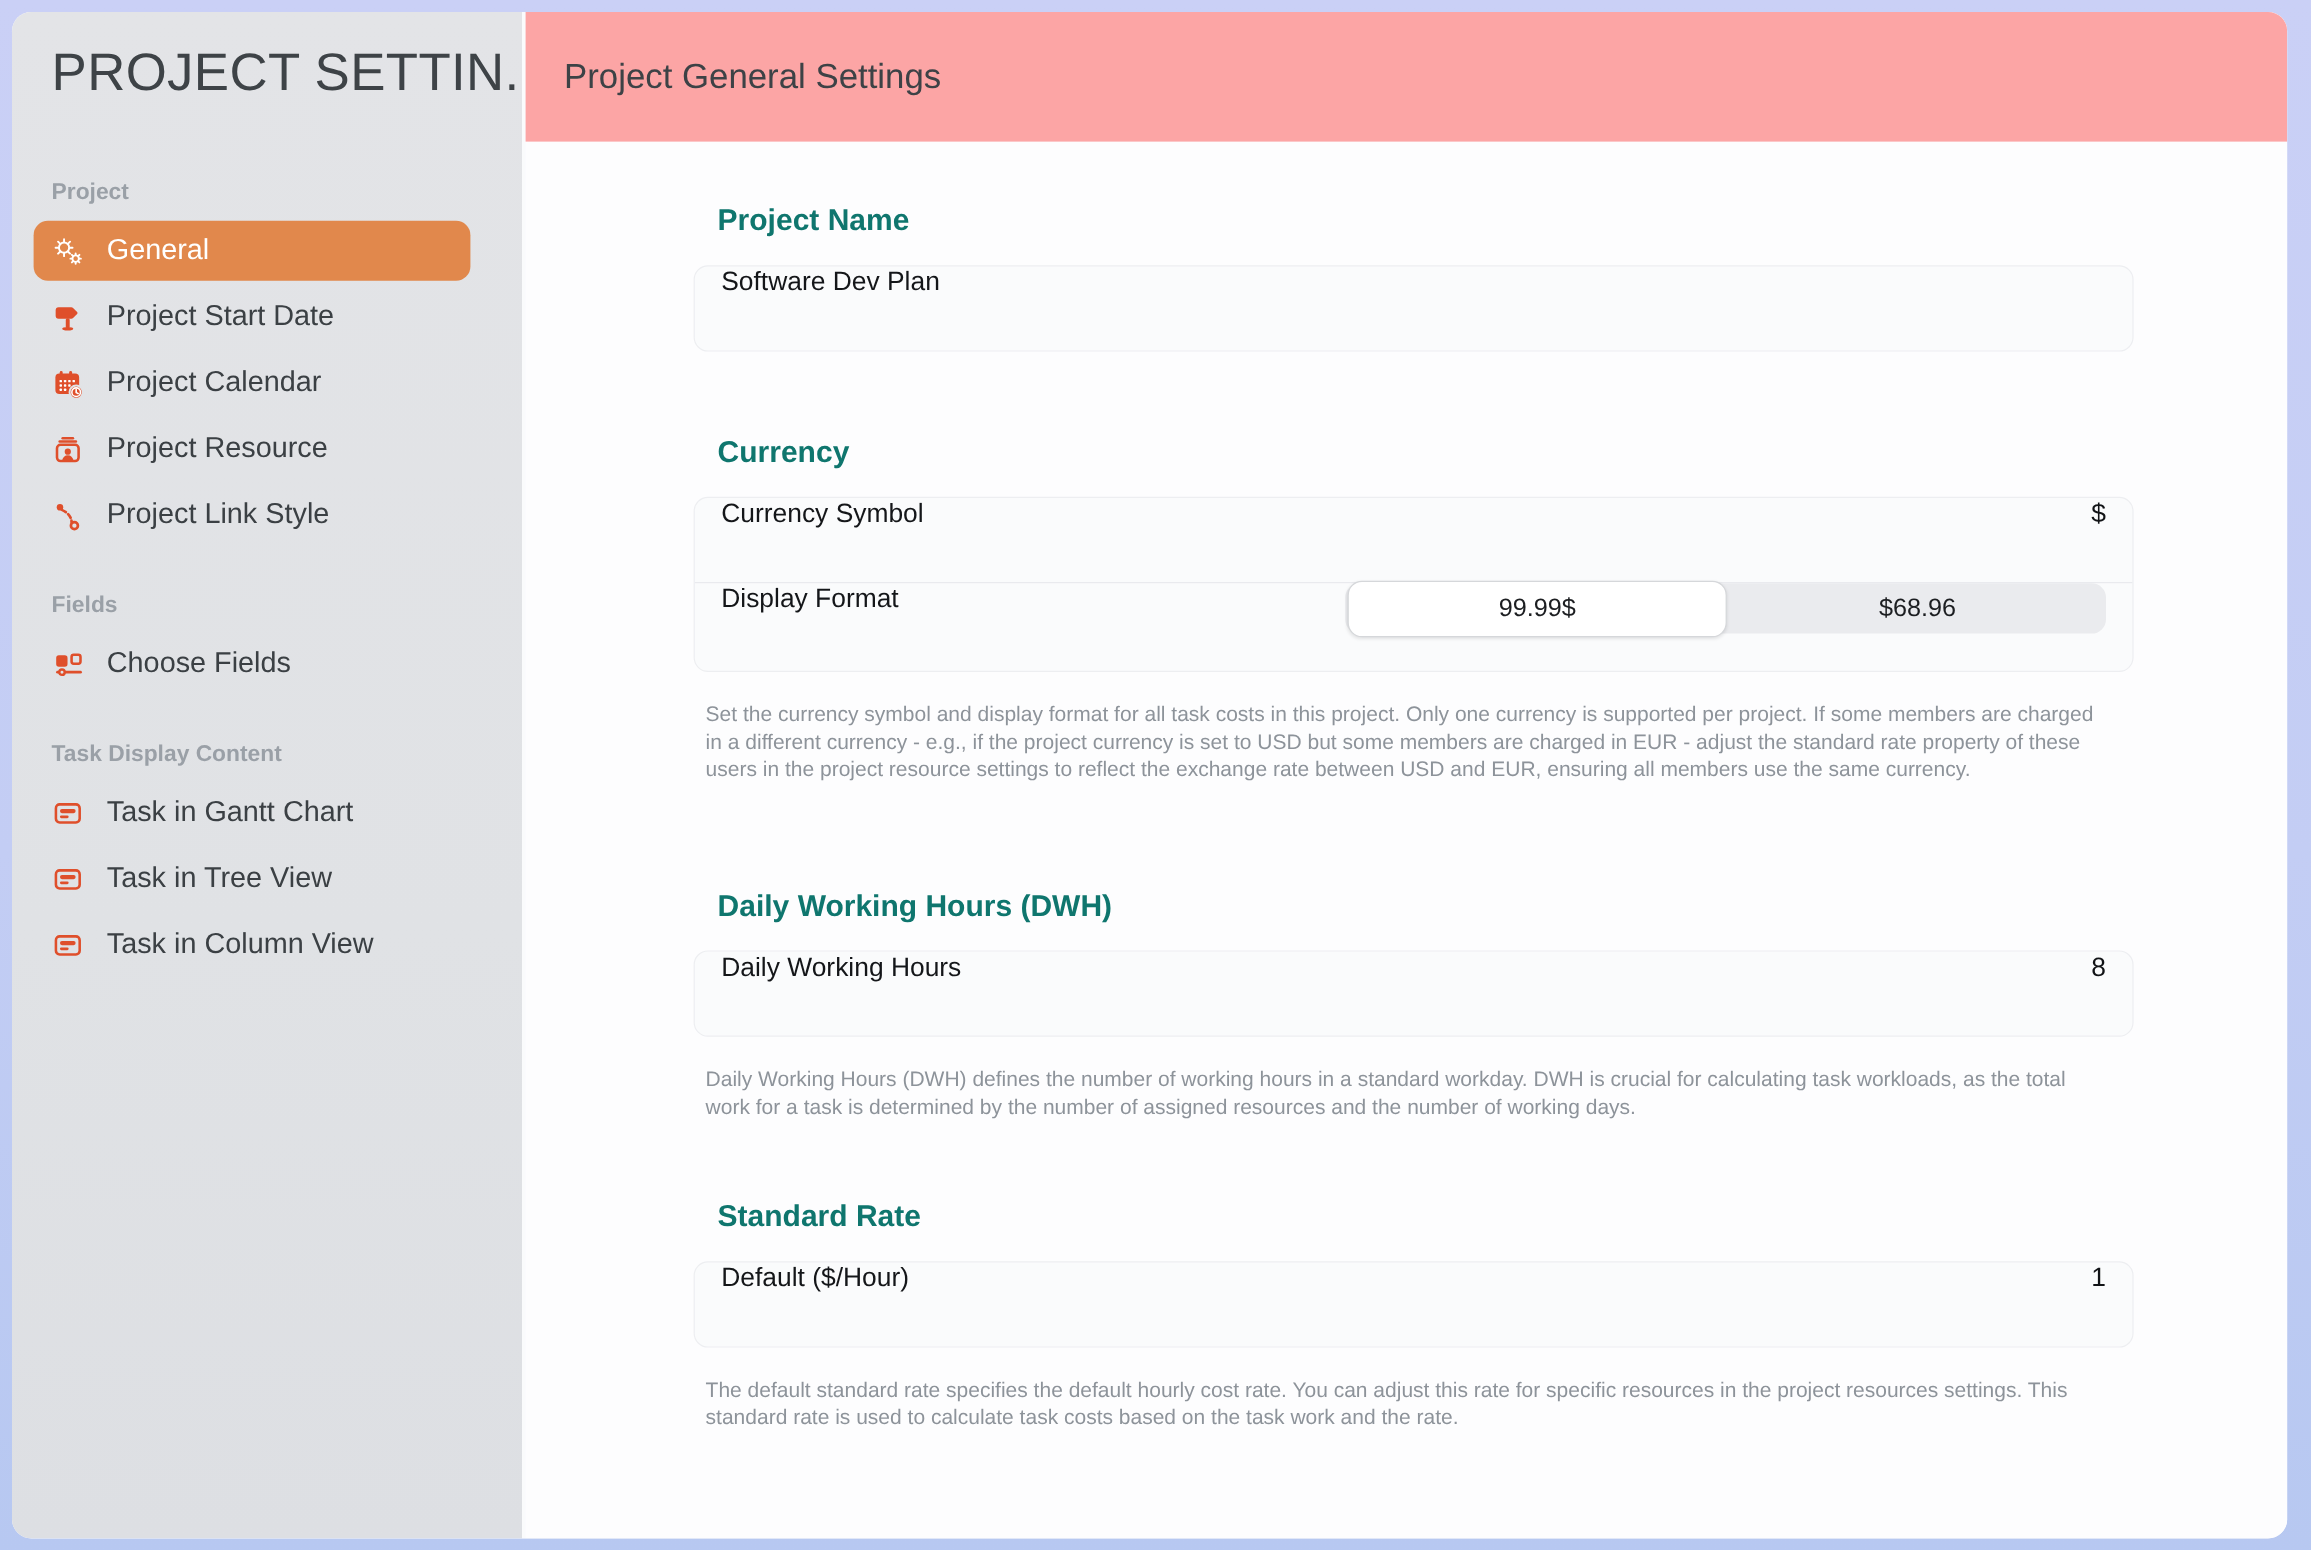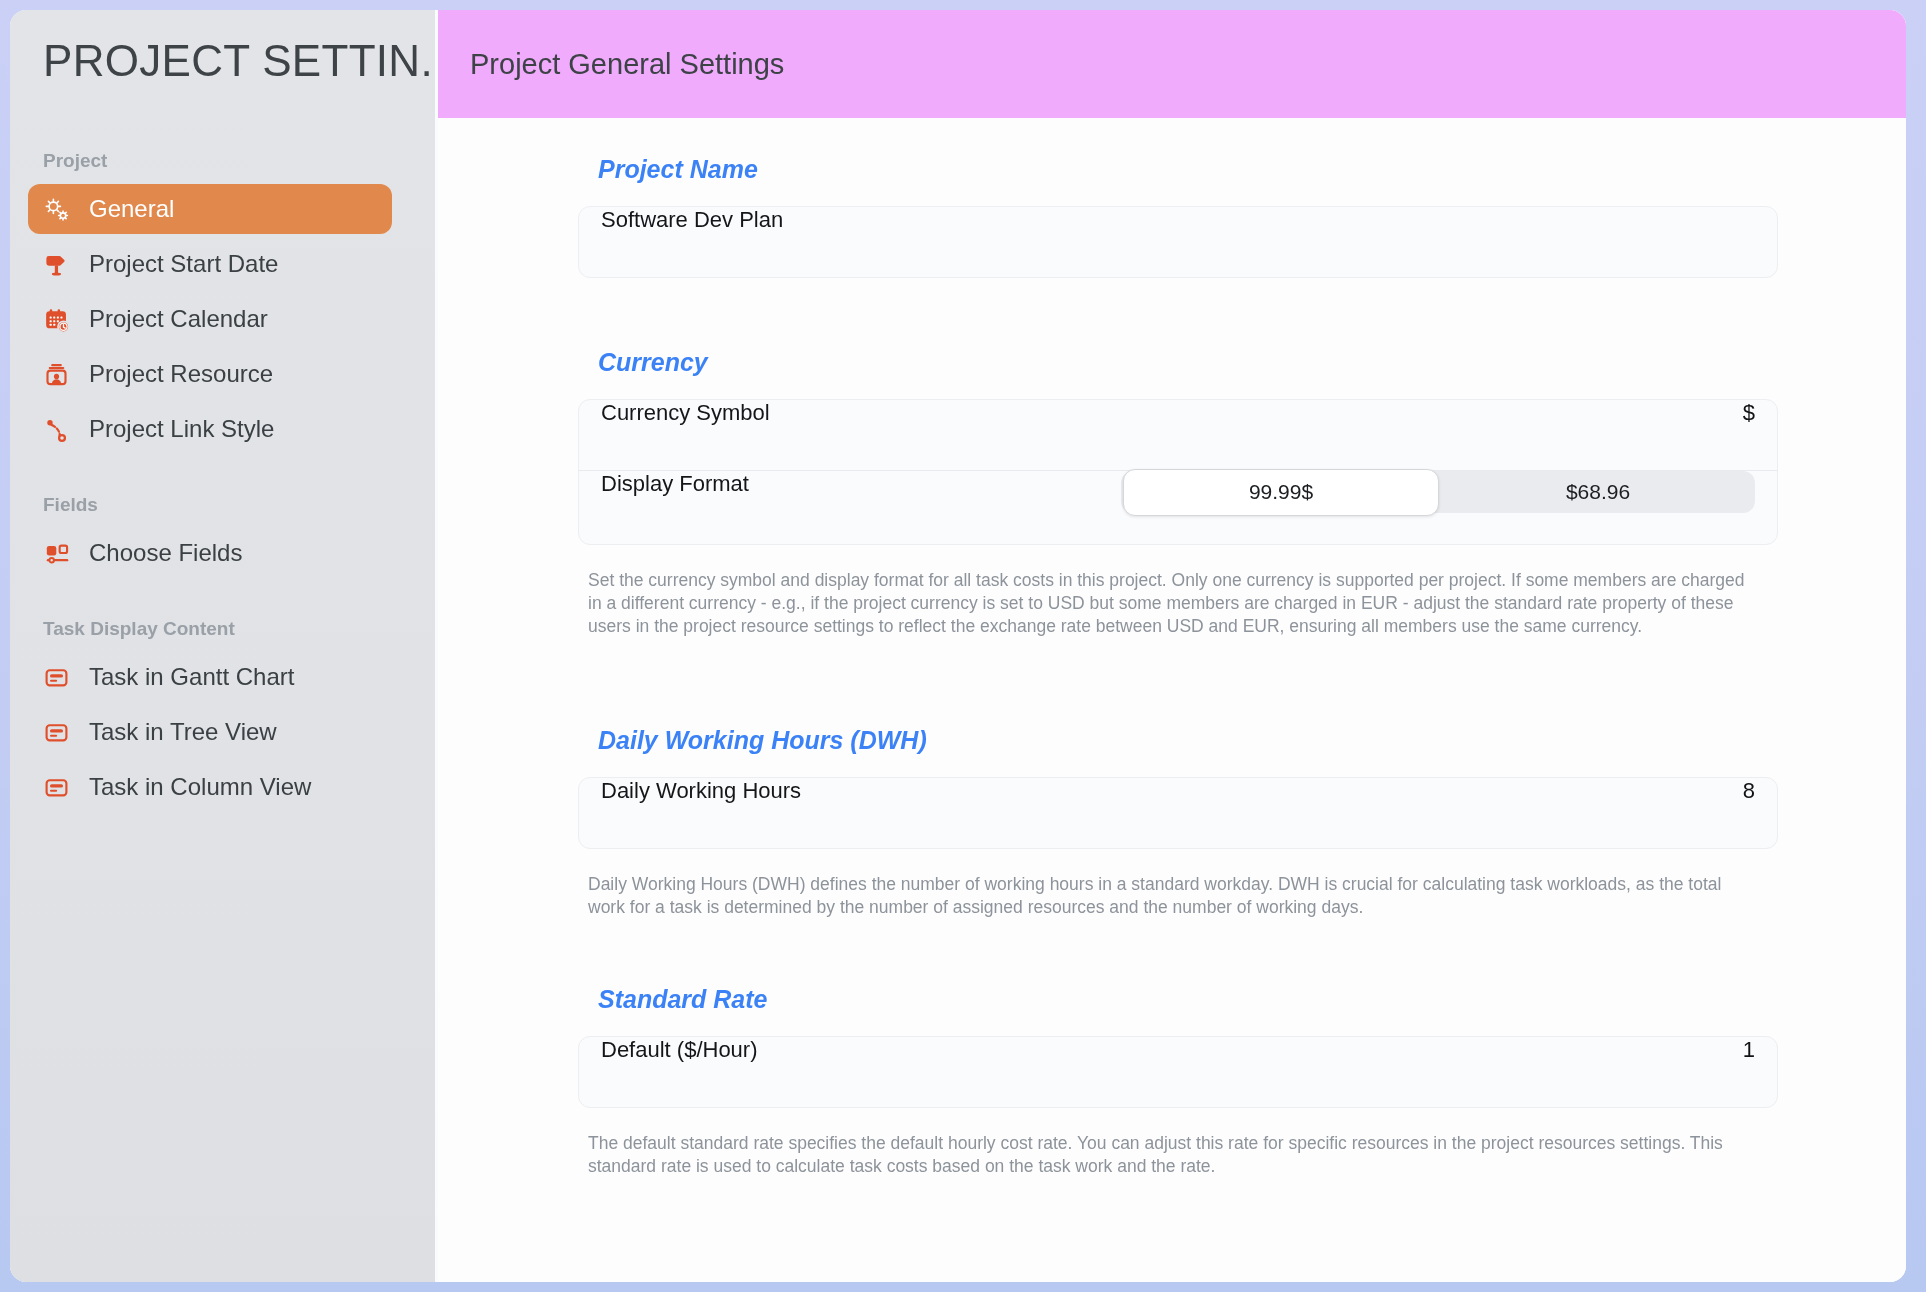--- a/index.html
+++ b/index.html
@@ -32,26 +32,26 @@
     width:364px;height:50px;box-sizing:border-box;border-radius:12px;
     display:flex;align-items:center;gap:19px;padding-left:15px;margin-top:5px;
     font-size:24px;color:#3b4044;cursor:default;
   }
   .nav-item.selected{background:#e1884c;color:#ffffff;}
   .icon{width:27px;height:27px;flex:none;display:inline-flex;}
   .icon svg{width:100%;height:100%;}
   
   .main{flex:1;display:flex;flex-direction:column;min-width:0;background:#fdfdfe;}
   .topbar{
-    height:108px;flex:none;background:#f0abfc;display:flex;align-items:center;
+    height:108px;flex:none;background:#fca5a5;display:flex;align-items:center;
     padding-left:32px;font-size:29px;font-weight:500;color:#3d4246;
   }
   .content{flex:1;overflow:hidden;padding:37px 0 0 140px;box-sizing:border-box;}
   .section-heading{
-    margin:0 0 22px 20px;font-size:25px;font-weight:700;color:#3b82f6;font-style:italic;
+    margin:15px 0 22px 20px;font-size:25px;font-weight:700;color:#0f766e;
   }
   .card{
     width:1200px;box-sizing:border-box;background:#fafbfc;
     border:1.5px solid #edeef1;border-radius:12px;
   }
   .row{
     height:70px;display:flex;align-items:flex-start;padding:0 22px;
     font-size:22px;color:#141619;
   }
   .row.tall{height:73px;}

